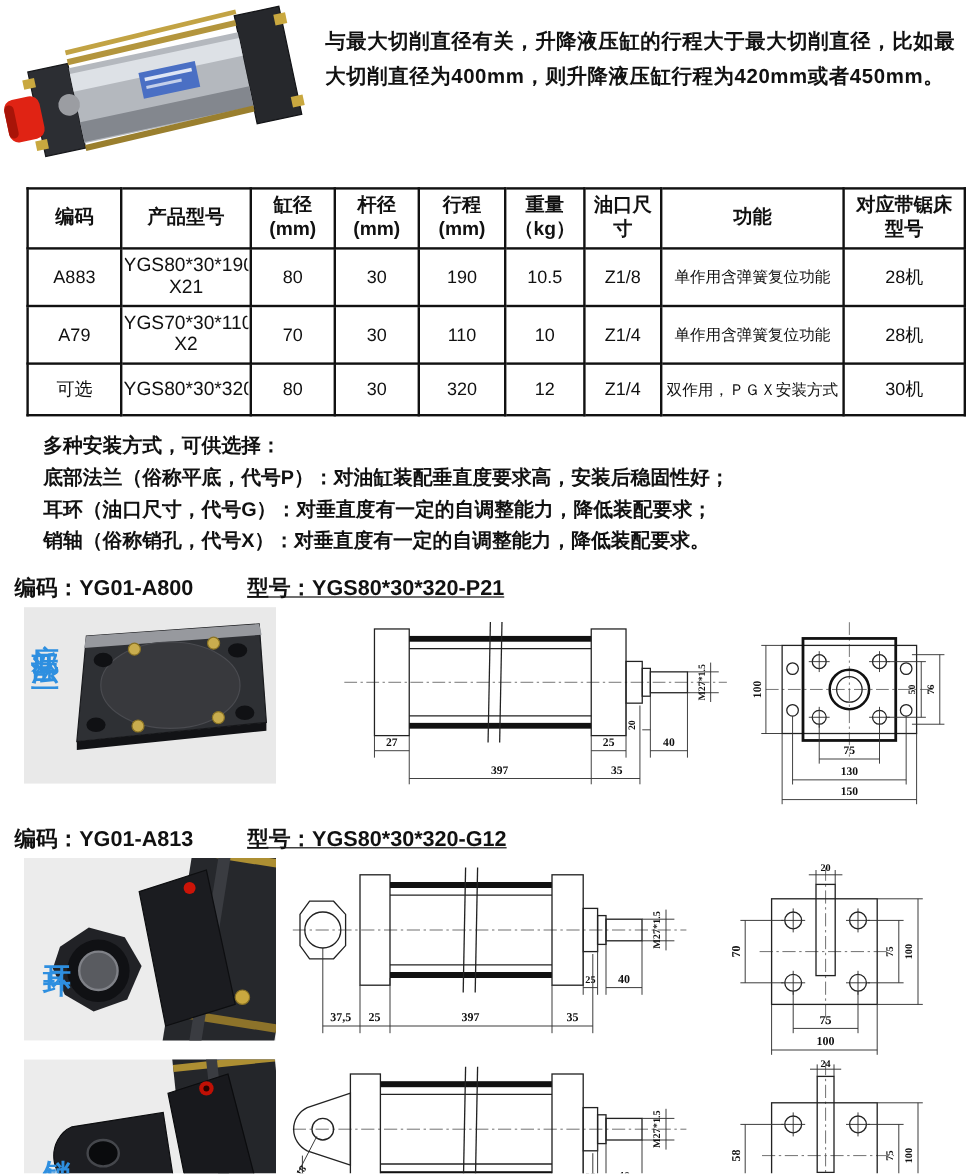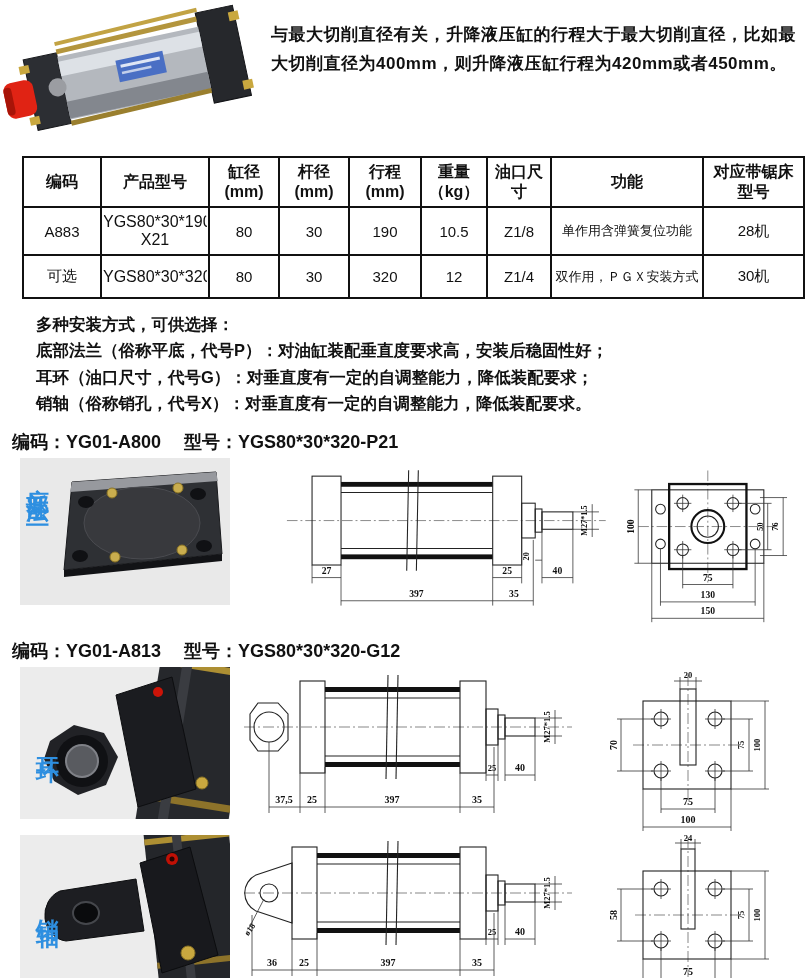--- a/index.html
+++ b/index.html
@@ -18,21 +18,21 @@
   td{font-size:15px;padding:5px 1px;}
   td.model{font-size:16px;border-radius:13px;}
   td.func{font-size:13px;}
   tr.data{height:43px;}
 
   
   .mounting{margin:12px 0 0 36px;font-size:16.5px;font-weight:bold;line-height:1.6;}
 
   
   .sec-head{margin:13px 0 4px 12px;font-size:18px;font-weight:bold;}
-  .sec-head .model-lbl{margin-left:18px;}
+  .sec-head .model-lbl{margin-left:40px;text-decoration:underline;}
   .sec-body{display:flex;align-items:flex-start;margin-left:20px;}
   .photo{position:relative;flex:none;background:#ececec;}
   .photo-label{position:absolute;writing-mode:vertical-rl;text-orientation:upright;
     color:#2e8fe0;font-weight:bold;font-size:23px;letter-spacing:5px;line-height:1;}
   .lbl-top{left:6px;top:12px;}
   .lbl-mid{left:16px;top:50%;transform:translateY(-50%);}
 
   
   .tl{fill:none;stroke:#222;stroke-width:1.1;}
   .tk{fill:none;stroke:#111;stroke-width:2.4;}
@@ -102,20 +102,31 @@
 型号</th>
     </tr>
     <tr class="data">
       <td>A883</td>
       <td class="model">YGS80*30*190-X21</td>
       <td>80</td>
       <td>30</td>
       <td>190</td>
       <td>10.5</td>
       <td>Z1/8</td>
+      <td class="func">单作用含弹簧复位功能</td>
+      <td>28机</td>
+    </tr>
+    <tr class="data">
+      <td>A79</td>
+      <td class="model">YGS70*30*110-X2</td>
+      <td>70</td>
+      <td>30</td>
+      <td>110</td>
+      <td>10</td>
+      <td>Z1/4</td>
       <td class="func">单作用含弹簧复位功能</td>
       <td>28机</td>
     </tr>
     <tr class="data">
       <td>可选</td>
       <td class="model">YGS80*30*320</td>
       <td>80</td>
       <td>30</td>
       <td>320</td>
       <td>12</td>

